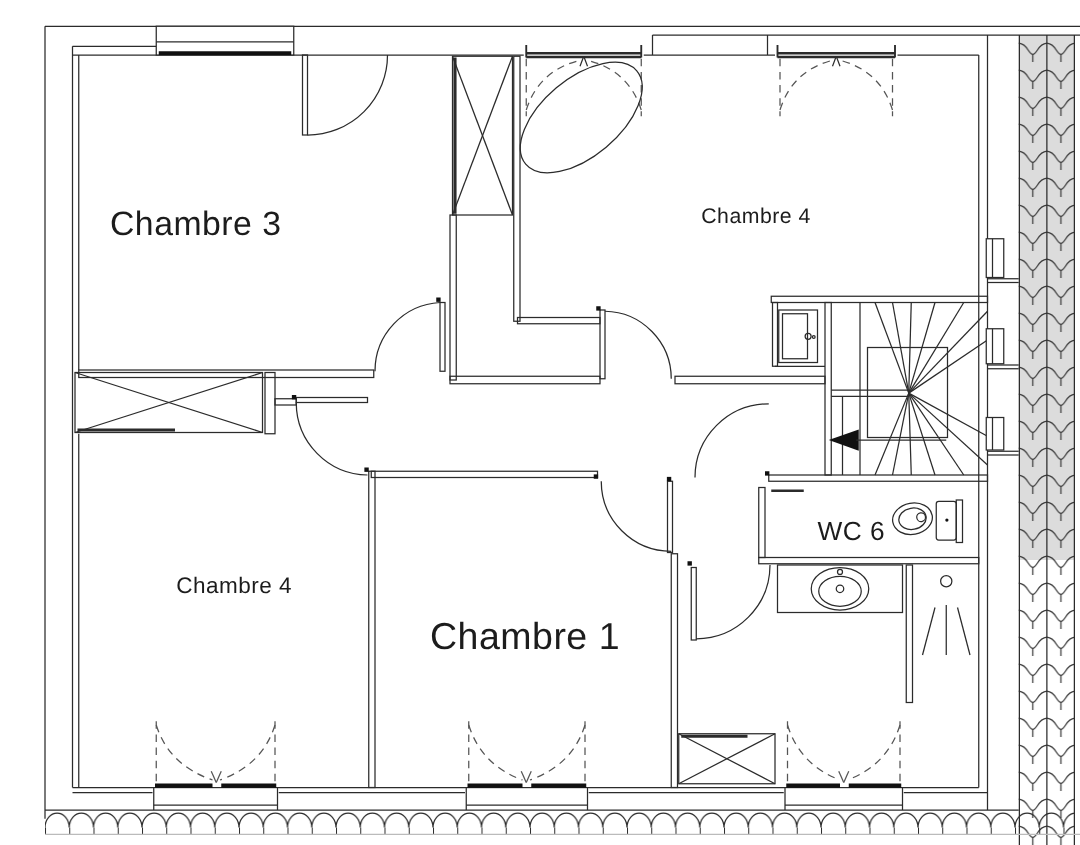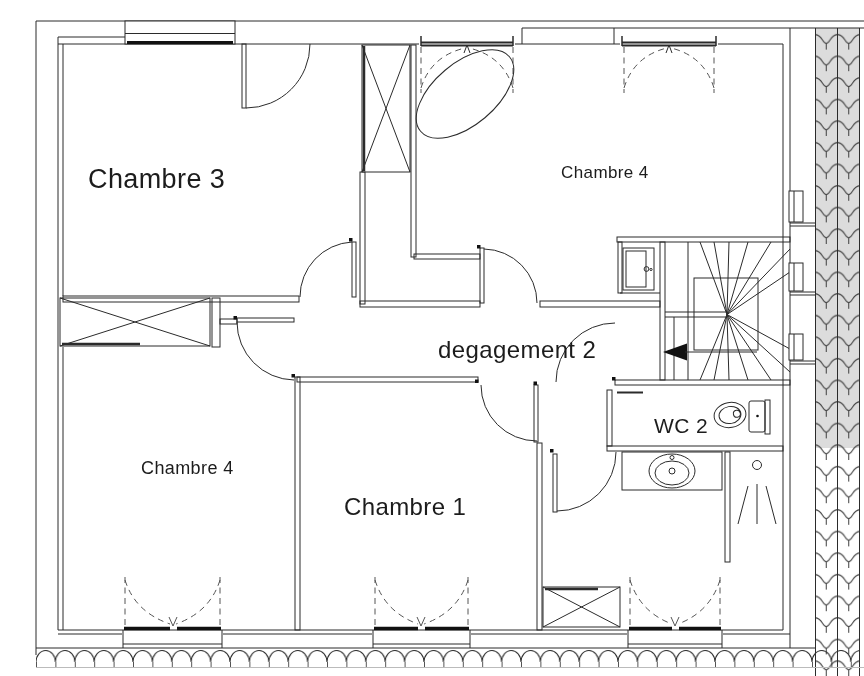--- a/index.html
+++ b/index.html
@@ -283,16 +283,15 @@
     <circle cx="757" cy="465" r="4.5"></circle>
     <line x1="748" y1="486" x2="738" y2="524"></line>
     <line x1="757" y1="484" x2="757" y2="524"></line>
     <line x1="766" y1="486" x2="776" y2="524"></line>
   </g>
 </svg>
 
 <div class="lbl" style="left:88px;top:164px;font-size:27px;">Chambre 3</div>
 <div class="lbl" style="left:561px;top:151px;font-size:17px;margin-top:12px;">Chambre 4</div>
 <div class="lbl" style="left:141px;top:458px;font-size:18px;">Chambre 4</div>
-<div class="lbl" style="left:344px;top:493px;font-size:24px;">Chambre 1</div>
-<div class="lbl" style="left:438px;top:336px;font-size:24px;">degagement 2</div>
-<div class="lbl" style="left:654px;top:414px;font-size:21px;">WC 2</div>
+<div class="lbl" style="left:344px;top:493px;font-size:30px;">Chambre 1</div>
+<div class="lbl" style="left:654px;top:414px;font-size:21px;">WC 6</div>
 </div>
 
 </body></html>

